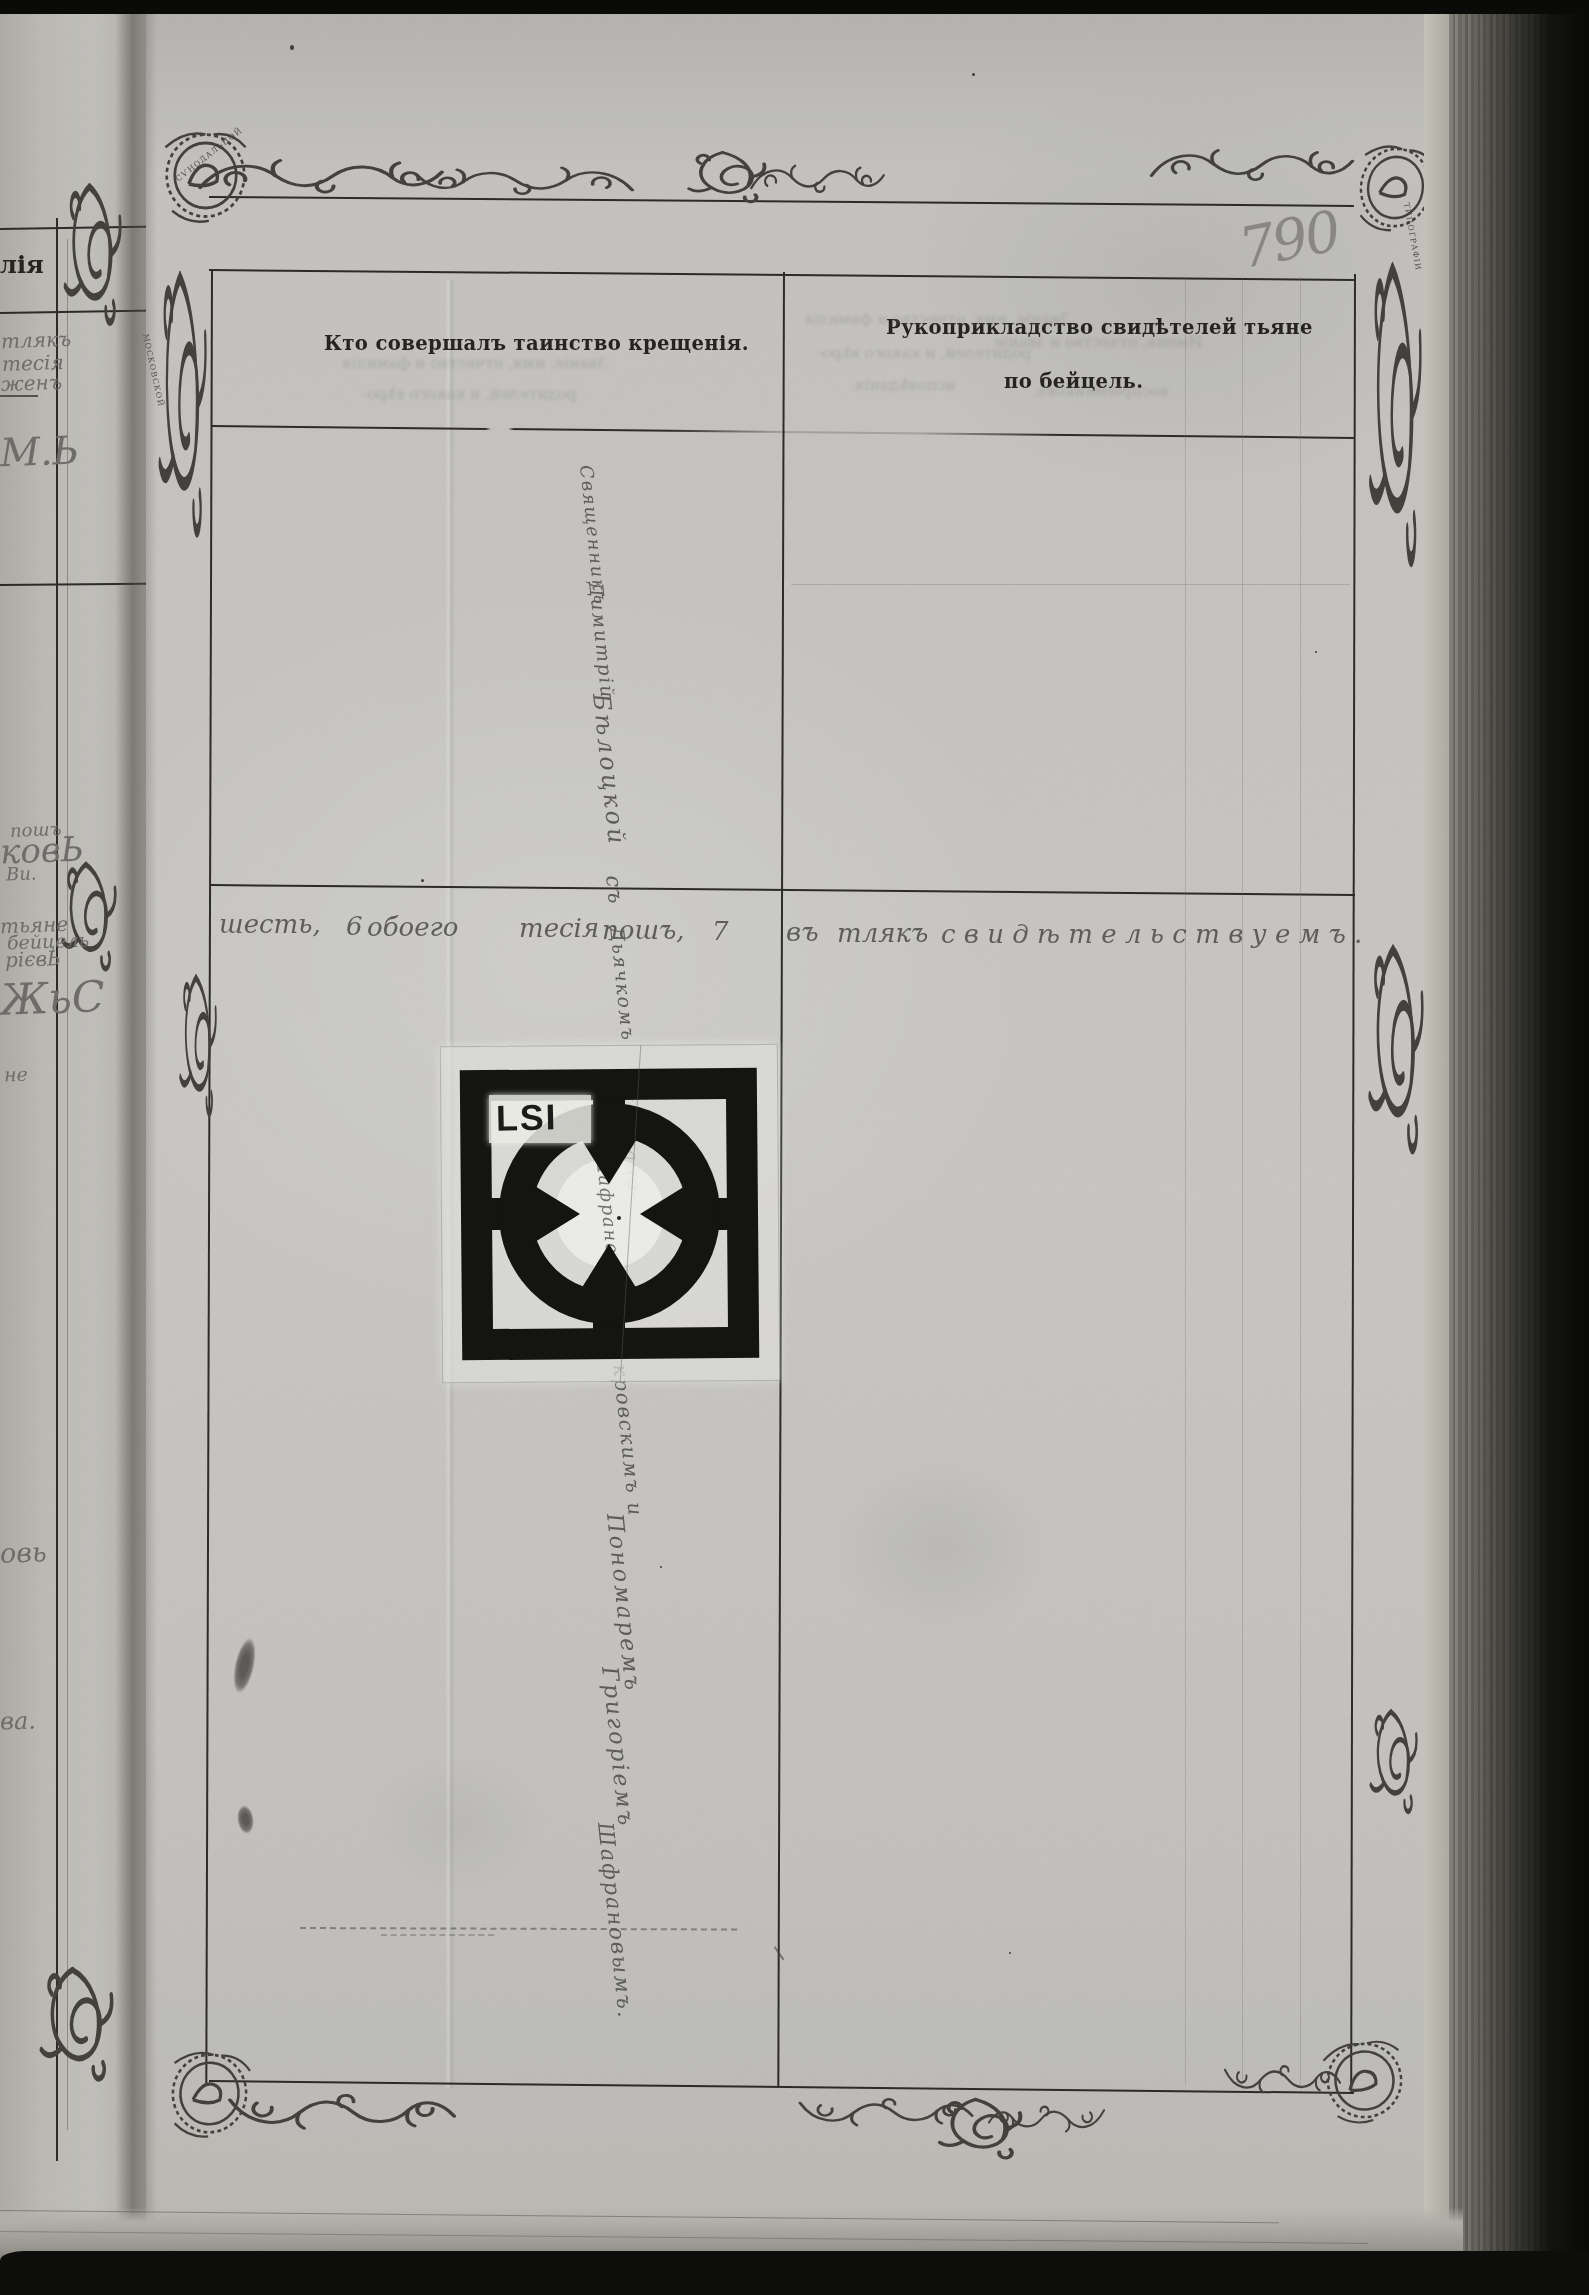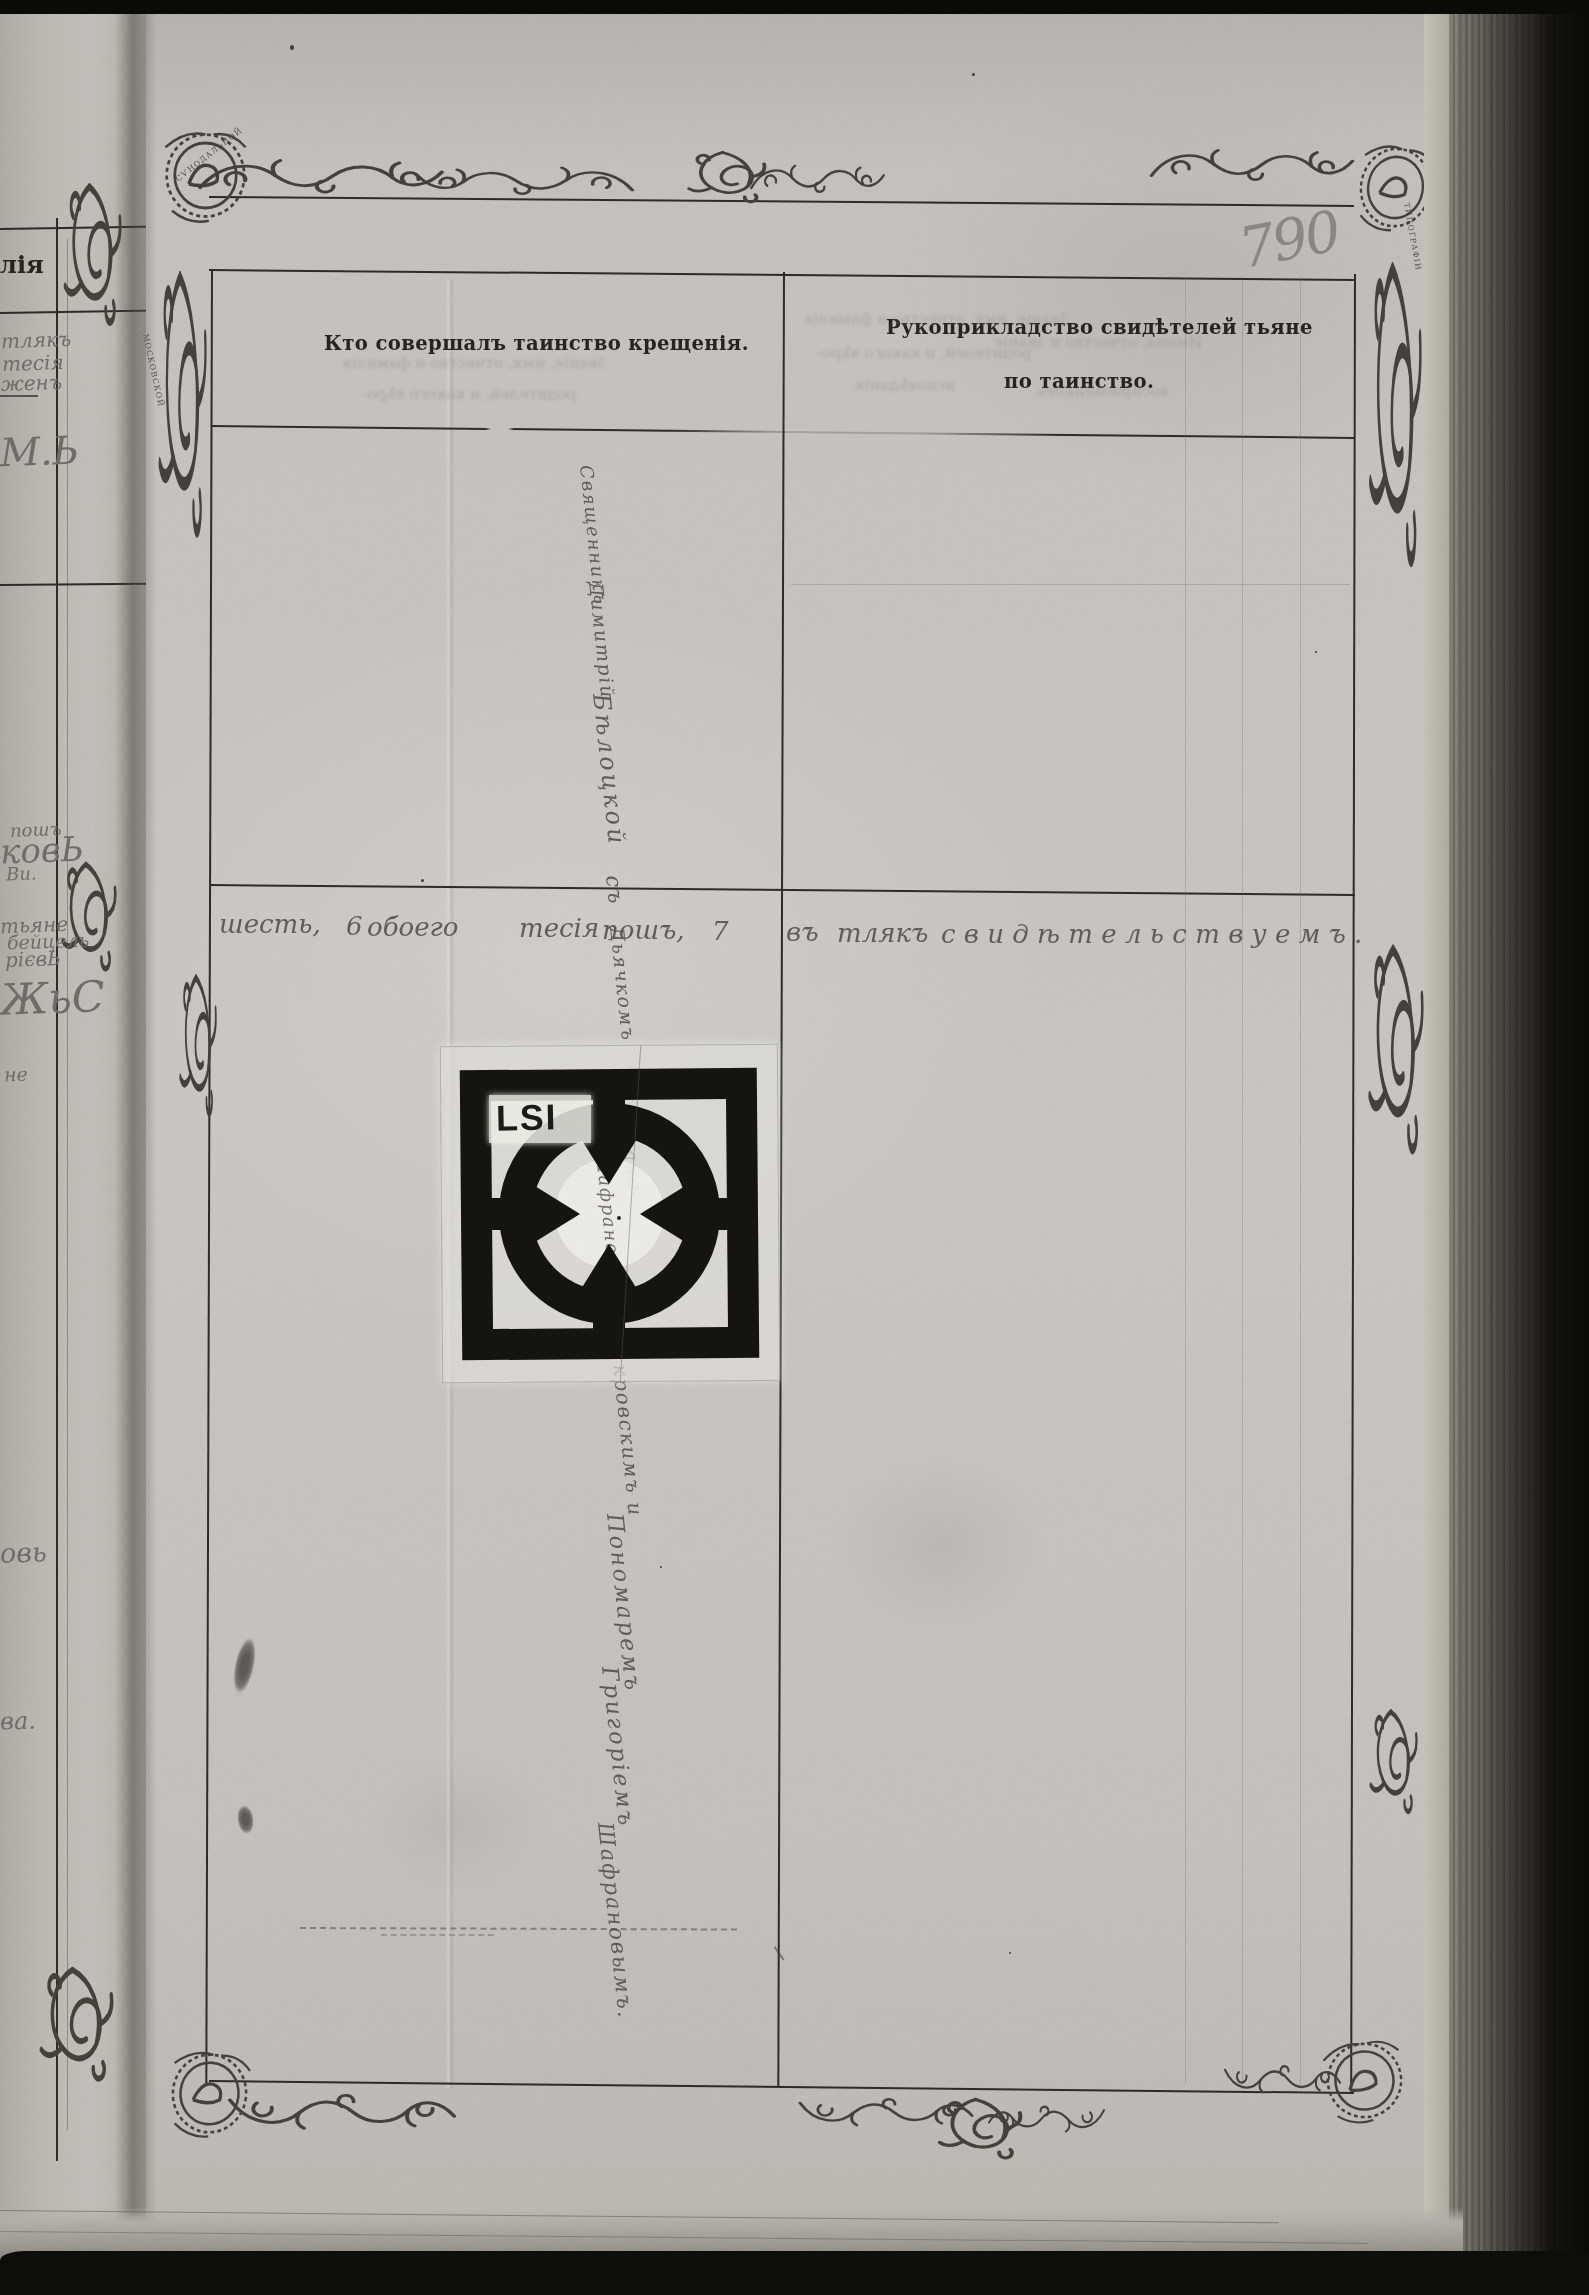--- a/index.html
+++ b/index.html
@@ -158,21 +158,21 @@
   <div class="vline" style="left:1354px;top:274px;height:1815px;transform:rotate(.12deg);"></div>
 
   <div class="ghline" style="left:1185px;top:277px;width:1.2px;height:1807px;"></div>
   <div class="ghline" style="left:1242px;top:277px;width:1.2px;height:1807px;"></div>
   <div class="ghline" style="left:1300px;top:277px;width:1.2px;height:1807px;"></div>
   <div class="ghline" style="left:791px;top:584px;width:559px;height:1.2px;"></div>
 
   <div class="pencil" style="left:1239px;top:207px;">790</div>
   <div class="print colhead" style="left:324px;top:332px;">Кто совершалъ таинство крещенія.</div>
   <div class="print colhead" style="left:886px;top:316px;">Рукоприкладство свидѣтелей тьяне</div>
-  <div class="print colhead" style="left:1004px;top:370px;">по таинство.</div>
+  <div class="print colhead" style="left:1004px;top:370px;">по бейцель.</div>
 
   <div class="ghost" style="left:342px;top:354px;">Званіе, имя, отчество и фамилія</div>
   <div class="ghost" style="left:362px;top:385px;">родителей, и какого вѣро-</div>
   <div class="ghost" style="left:804px;top:310px;">Званіе, имя, отчество и фамилія</div>
   <div class="ghost" style="left:817px;top:344px;">родителей, и какого вѣро-</div>
   <div class="ghost" style="left:850px;top:376px;">исповѣданія.</div>
   <div class="ghost" style="left:994px;top:333px;">Имена, отчество и званіе</div>
   <div class="ghost" style="left:1032px;top:382px;">воспріемниковъ.</div>
 
   <span class="hw" style="left:219px;top:909px;font-size:26px;">шесть,</span>

